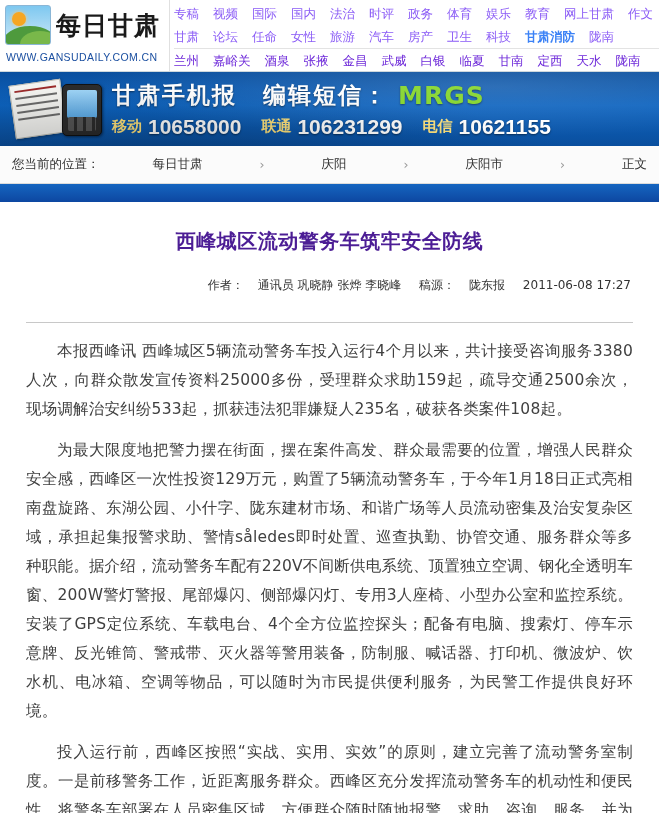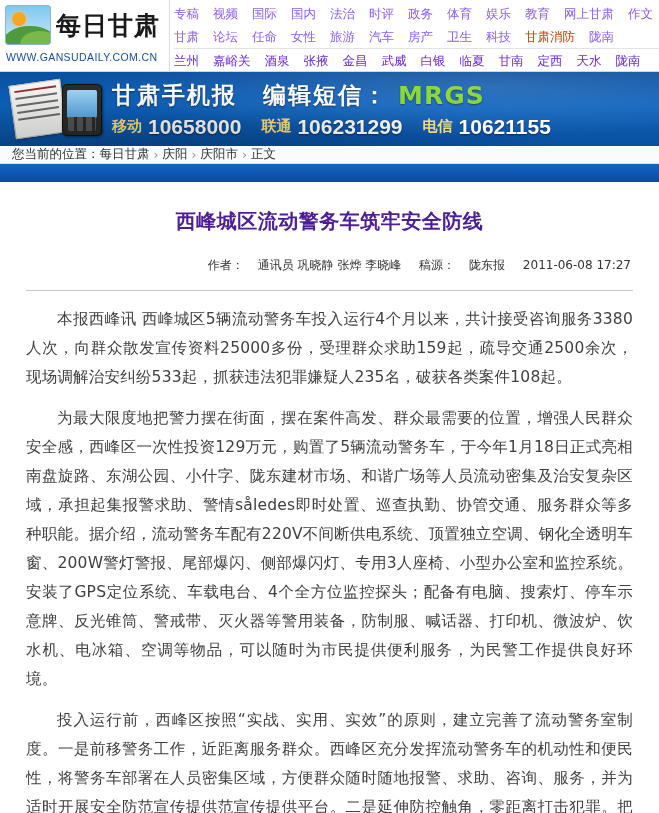--- a/index.html
+++ b/index.html
@@ -86,21 +86,21 @@
   }
   .navrow a {
     font-size: 12.5px;
     color: #8b5cf6;
     text-decoration: none;
     padding: 0 9px 0 0;
     margin-right: 5px;
     line-height: 23px;
   }
   .navrow a.wide { letter-spacing: 0px; }
-  .navrow a.red { color: #c2410c; font-weight: normal; }
+  .navrow a.red { color: #3b82f6; font-weight: bold; }
   .navrow.r3 { border-top: 1px solid #e3e3e3; }
   .navrow.r3 a { color: #6d28d9; }
 
   
   .banner {
     height: 74px;
     background: linear-gradient(180deg,#0a4f9e 0%, #0d63bf 45%, #0a4f9e 100%);
     position: relative;
     overflow: hidden;
     color: #fff;
@@ -172,27 +172,28 @@
     font-size: 15px; font-weight: bold; color:#ffe27a; margin-right:6px;
   }
   .num {
     font-size: 21px; font-weight: bold; color:#ffffff; margin-right:20px;
     font-family: "Liberation Sans", sans-serif;
     text-shadow: 0 1px 2px rgba(0,0,0,0.5);
   }
 
   
   .crumbbar {
-    height: 18px;
+    height: 38px;
     display: flex; align-items: center;
     padding: 0 12px;
     font-size: 12.5px;
     color: #333;
     background: #fbfbfb;
     border-bottom: 1px solid #dcdcdc;
+    justify-content: space-between;
   }
   .crumbbar a { color:#333; text-decoration:none; }
   .crumbbar .sep { color:#999; margin: 0 4px; }
 
   .bluebar {
     height: 18px;
     background: linear-gradient(180deg,#1565c0,#0d47a1);
   }
 
   
@@ -205,21 +206,21 @@
     font-weight: bold;
     color: #4c1d95;
     letter-spacing: 0.5px;
     margin: 8px 0 22px 0;
   }
   .byline {
     text-align: right;
     font-size: 12px;
     color: #333;
     padding-right: 2px;
-    margin-bottom: 16px;
+    margin-bottom: 28px;
     white-space: nowrap;
   }
   .byline span { margin-left: 14px; }
   .byline .label { color:#333; }
   .rule {
     border: none;
     border-top: 1px solid #c8c8c8;
     margin: 6px 0 14px 0;
   }
   .body p {

